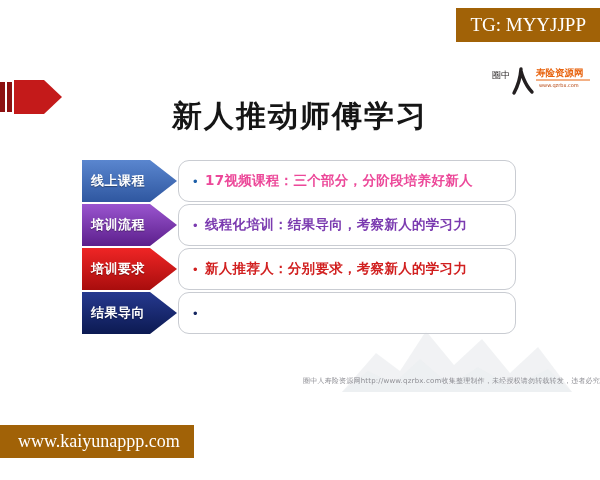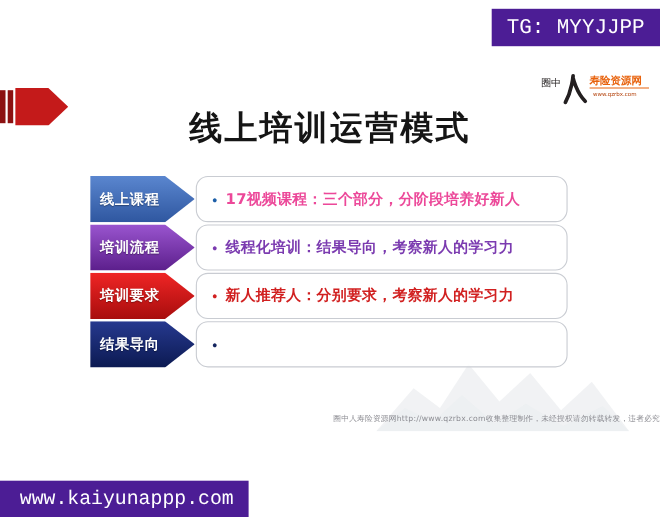--- a/index.html
+++ b/index.html
@@ -137,36 +137,36 @@
     text-align: right;
     font-size: 7px;
     color: #8d8d93;
     letter-spacing: .2px;
     font-family: "DejaVu Sans", "Liberation Sans", sans-serif;
   }
 
   
   .wm {
     position: absolute;
-    background: #4c1d95;
+    background: #a16207;
     color: #ffffff;
-    font-family: Liberation Mono, monospace;
+    font-family: Liberation Serif, serif;
     display: flex;
     align-items: center;
   }
   .wm-top {
     right: 0;
     top: 8px;
     height: 34px;
     padding: 0 14px;
     font-size: 19px;
   }
   .wm-bottom {
     left: 0;
-    bottom: 10px;
+    bottom: 22px;
     height: 33px;
     padding: 0 14px 0 18px;
     font-size: 18px;
   }
 </style>
 </head>
 <body>
 
 <div id="slide">
 
@@ -182,21 +182,21 @@
   </svg>
 
   <svg class="logo" viewBox="0 0 104 38">
     <text x="2" y="16" font-size="9" font-family="DejaVu Sans, sans-serif" fill="#231f20">圈中</text>
     <path d="M31 7 C31 7 30 20 24 31 M31 9 C31 9 34 22 42 30" stroke="#231f20" stroke-width="3.4" fill="none" stroke-linecap="round"></path>
     <text x="46" y="14" font-size="9.5" font-family="DejaVu Sans, sans-serif" fill="#e8620c" font-weight="bold">寿险资源网</text>
     <line x1="46" y1="18" x2="100" y2="18" stroke="#e8620c" stroke-width="1"></line>
     <text x="49" y="25" font-size="5" font-family="DejaVu Sans, sans-serif" fill="#b3410a">www.qzrbx.com</text>
   </svg>
 
-  <div class="title">线上培训运营模式</div>
+  <div class="title">新人推动师傅学习</div>
 
   <div class="rows">
 
     <div class="row">
       <div class="tag">
         <svg width="95" height="42" viewBox="0 0 95 42">
           <defs>
               <linearGradient id="g1" x1="0" y1="0" x2="0" y2="1">
             <stop offset="0%" stop-color="#5a86cf"></stop>
                 <stop offset="100%" stop-color="#2f57a0"></stop>

